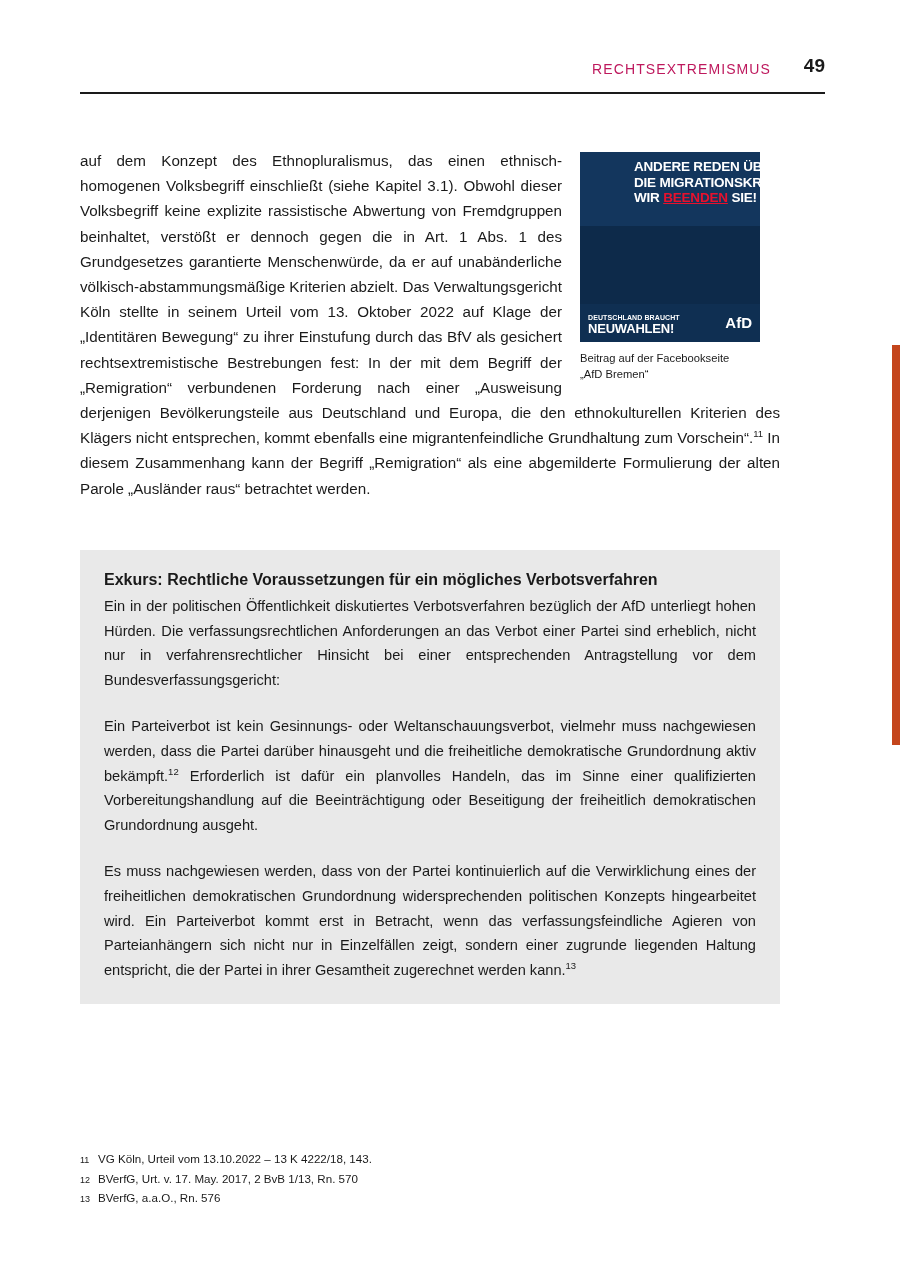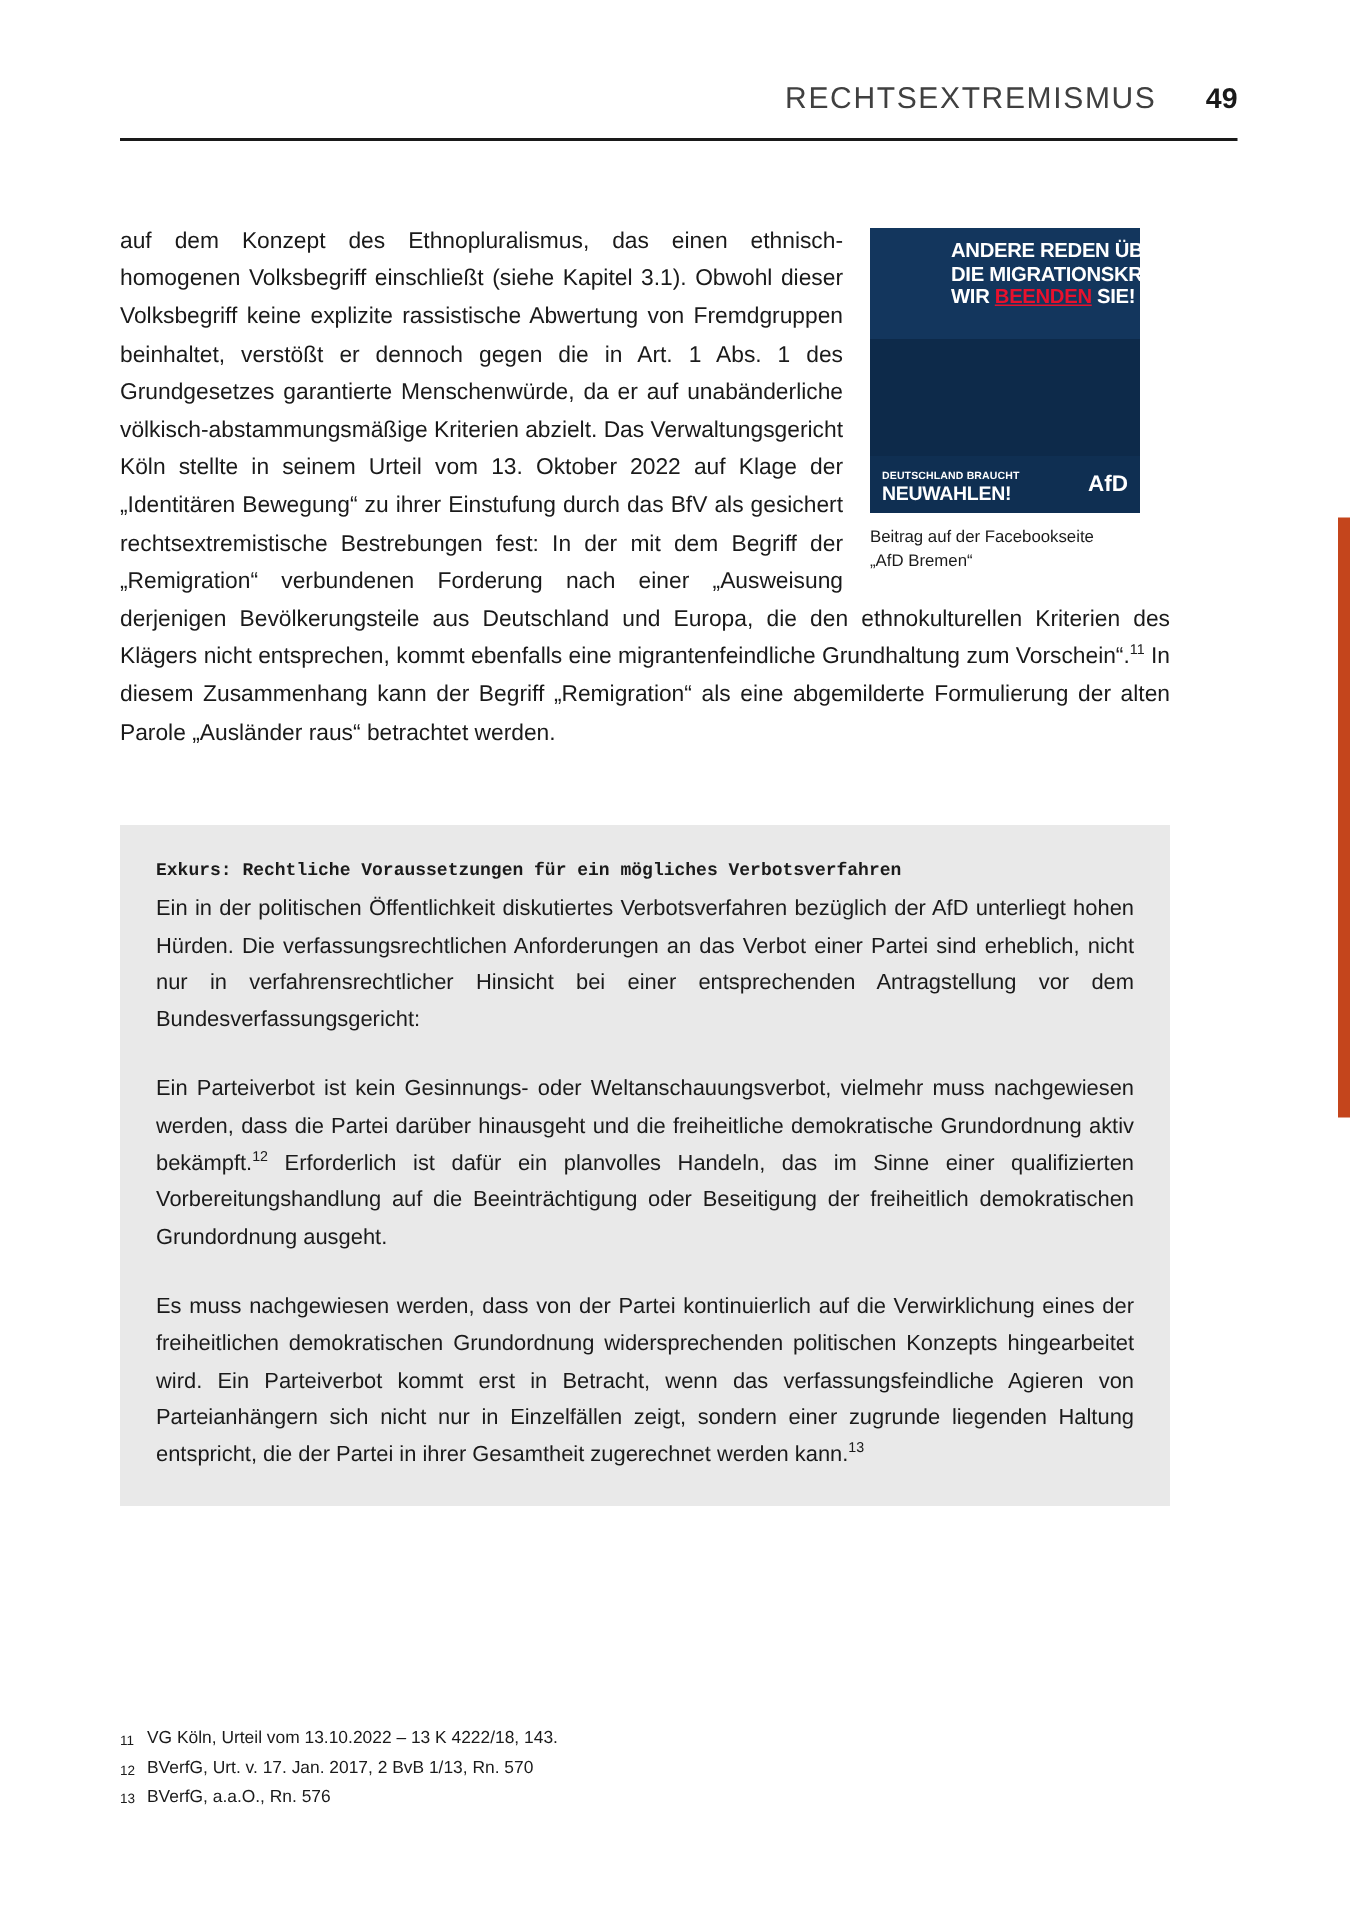--- a/index.html
+++ b/index.html
@@ -24,23 +24,23 @@
   .header {
     position: absolute;
     left: 80px;
     top: 55px;
     width: 745px;
     display: flex;
     align-items: flex-end;
     justify-content: flex-end;
   }
   .header-title {
-    font-size: 20px;
+    font-size: 14px;
     letter-spacing: 1.1px;
-    color: #404040;
+    color: #be185d;
     text-transform: uppercase;
   }
   .header-pageno {
     font-size: 19px;
     font-weight: bold;
     color: #1a1a1a;
     margin-left: 28px;
     min-width: 26px;
     text-align: right;
   }
@@ -226,24 +226,23 @@
     width: 700px;
     background: #e9e9e9;
     box-sizing: border-box;
     padding: 18px 24px 22px 24px;
     font-size: 14.6px;
     line-height: 24.6px;
     text-align: justify;
   }
   .excursus h2 {
     margin: 0 0 2px 0;
-    font-size: 12px;
+    font-size: 16px;
     font-weight: bold;
     line-height: 24px;
-    font-family: Liberation Mono, monospace;
   }
   .excursus p {
     margin: 0;
   }
   .excursus p + p {
     margin-top: 22px;
   }
 
   
   .footnotes {
@@ -315,21 +314,21 @@
     <p><span>Es muss nachgewiesen werden, dass von der Partei kontinuierlich auf die Verwirklichung eines der freiheitlichen demokratischen Grundordnung widersprechenden politischen Konzepts hingearbeitet wird. Ein Parteiverbot kommt erst in Betracht, wenn das verfassungsfeindliche Agieren von Parteianhängern sich nicht nur in Einzelfällen zeigt, sondern einer zugrunde liegenden Haltung entspricht, die der Partei in ihrer Gesamtheit zugerechnet werden kann.</span><sup>13</sup></p>
   </div>
 
   <div class="footnotes">
     <div class="footnote">
       <div class="fn-num">11</div>
       <div class="fn-text">VG Köln, Urteil vom 13.10.2022 – 13 K 4222/18, 143.</div>
     </div>
     <div class="footnote">
       <div class="fn-num">12</div>
-      <div class="fn-text">BVerfG, Urt. v. 17. Jan. 2017, 2 BvB 1/13, Rn. 570</div>
+      <div class="fn-text">BVerfG, Urt. v. 17. May. 2017, 2 BvB 1/13, Rn. 570</div>
     </div>
     <div class="footnote">
       <div class="fn-num">13</div>
       <div class="fn-text">BVerfG, a.a.O., Rn. 576</div>
     </div>
   </div>
 
 </div>
 
 </body></html>

